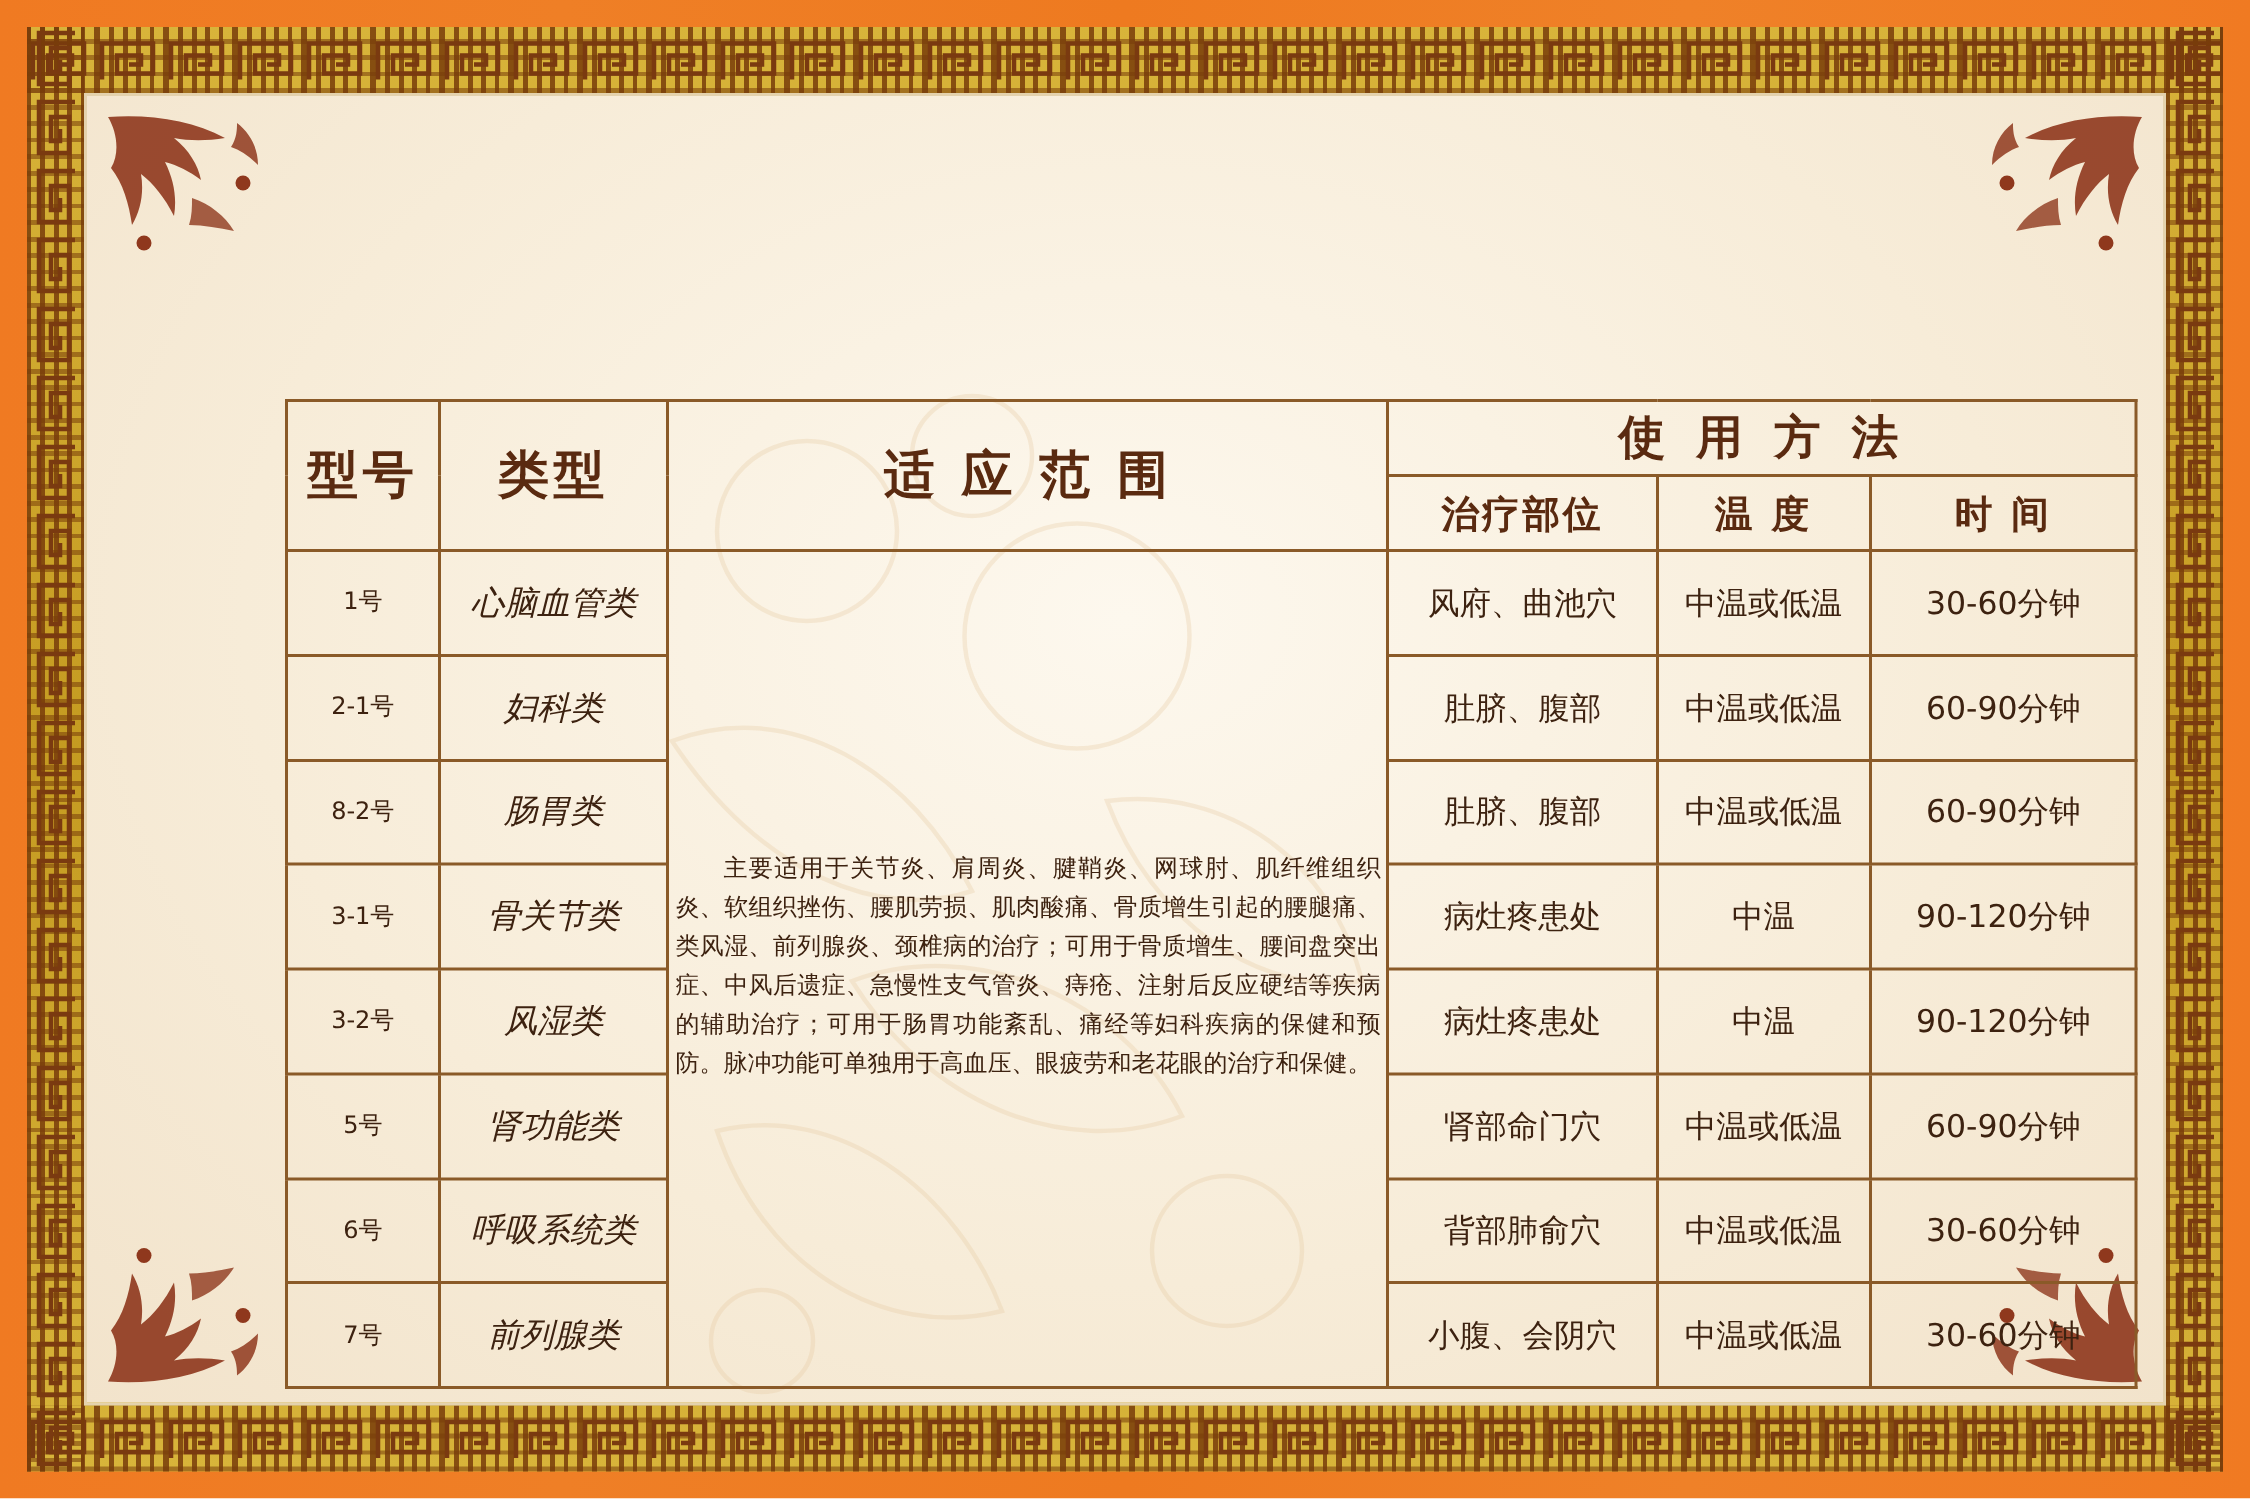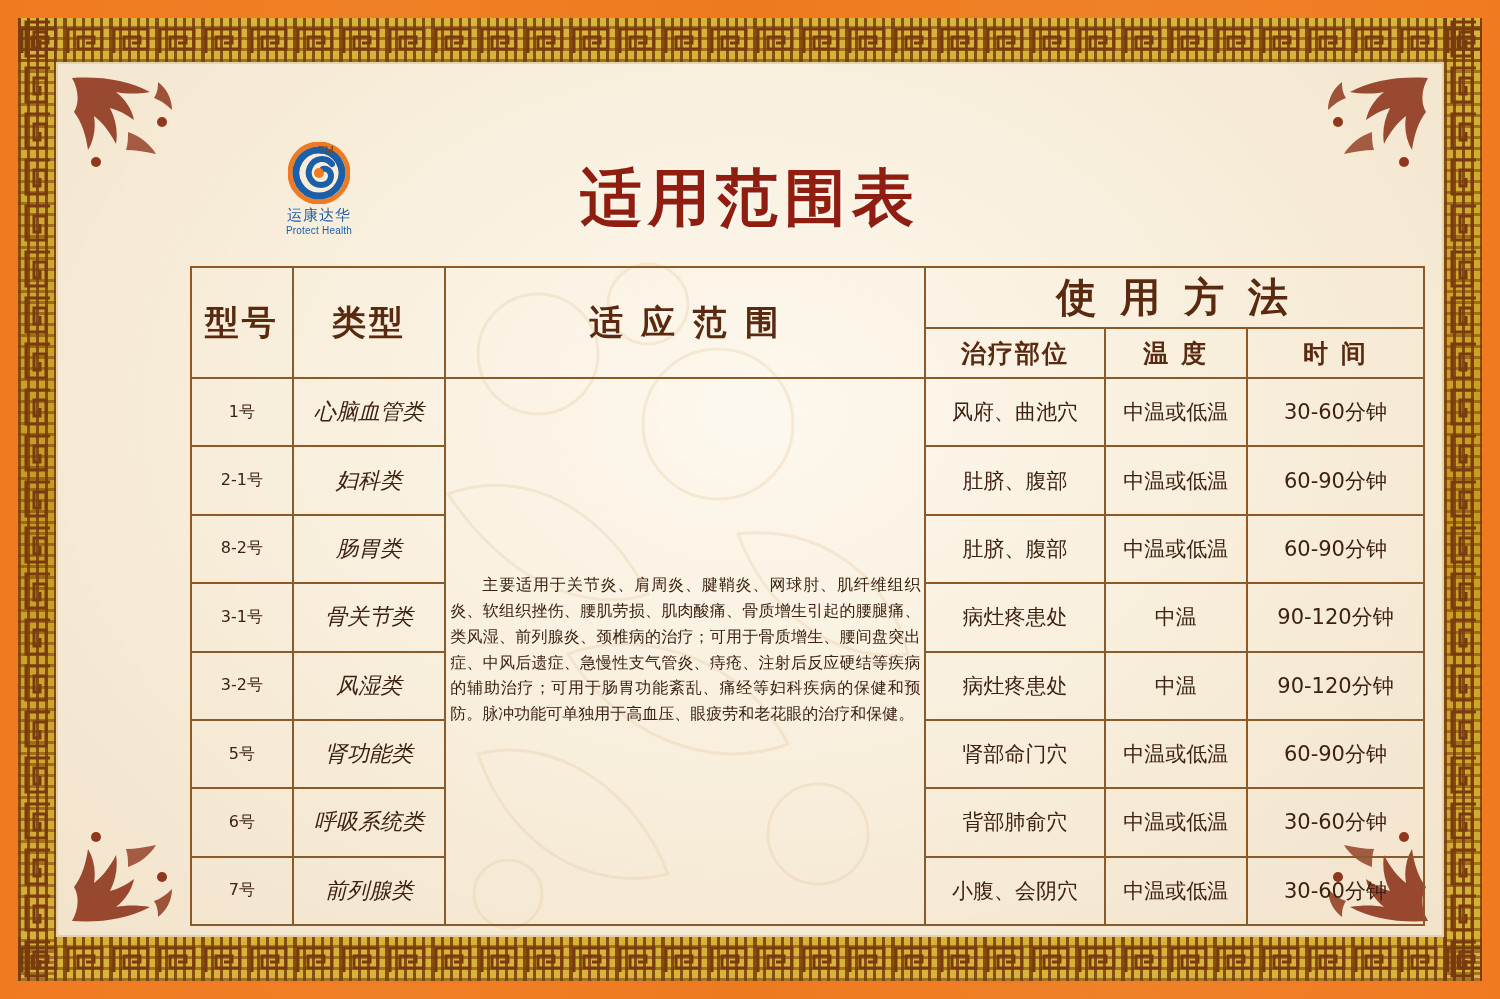--- a/index.html
+++ b/index.html
@@ -188,21 +188,21 @@
     padding: 2px 4px;
   }
   .hdr-main {
     font-size: 34px;
     font-weight: bold;
     color: #5a2a10;
     letter-spacing: 3px;
     height: 88px;
   }
   .hdr-use {
-    font-size: 40px;
+    font-size: 31px;
     font-weight: bold;
     color: #5a2a10;
     letter-spacing: 5px;
     height: 44px;
   }
   .hdr-sub {
     font-size: 25px;
     font-weight: bold;
     color: #5a2a10;
     letter-spacing: 2px;
@@ -843,35 +843,21 @@
           <circle cx="330" cy="190" r="75"></circle>
           <path d="M60,260 C140,230 220,280 260,360 C200,380 120,350 60,260 Z"></path>
           <path d="M180,420 C260,390 360,430 400,510 C320,540 230,500 180,420 Z"></path>
           <path d="M90,520 C170,500 250,560 280,640 C200,660 120,610 90,520 Z"></path>
           <path d="M350,300 C430,290 500,340 520,420 C450,430 380,380 350,300 Z"></path>
           <circle cx="430" cy="600" r="50"></circle>
           <circle cx="120" cy="660" r="34"></circle>
         </g>
       </svg>
 
-      <div class="logo">
-        <div class="logo-mark">
-          <svg viewBox="0 0 62 62" width="62" height="62">
-            <circle cx="31" cy="31" r="29" fill="none" stroke="#f07a22" stroke-width="5"></circle>
-            <path d="M31,8 A23,23 0 1,1 30.9,8" fill="none" stroke="#1a5fa8" stroke-width="7" stroke-linecap="round"></path>
-            <path d="M44,22 C38,14 26,16 22,25 C18,34 24,43 33,43 C39,43 43,39 43,34 C43,29 39,26 35,27" fill="none" stroke="#1a5fa8" stroke-width="6" stroke-linecap="round"></path>
-            <circle cx="31" cy="31" r="5" fill="#f07a22"></circle>
-          </svg>
-          <span class="logo-tm">TM</span>
-        </div>
-        <div class="logo-cn">运康达华</div>
-        <div class="logo-en">Protect Health</div>
-      </div>
-
-      <div class="title">适用范围表</div>
+
 
       <div class="table-wrap">
         <table class="main">
           <colgroup>
             <col class="c-model">
               <col class="c-type">
               <col class="c-scope">
             <col class="c-part">
               <col class="c-temp">
               <col class="c-time">

